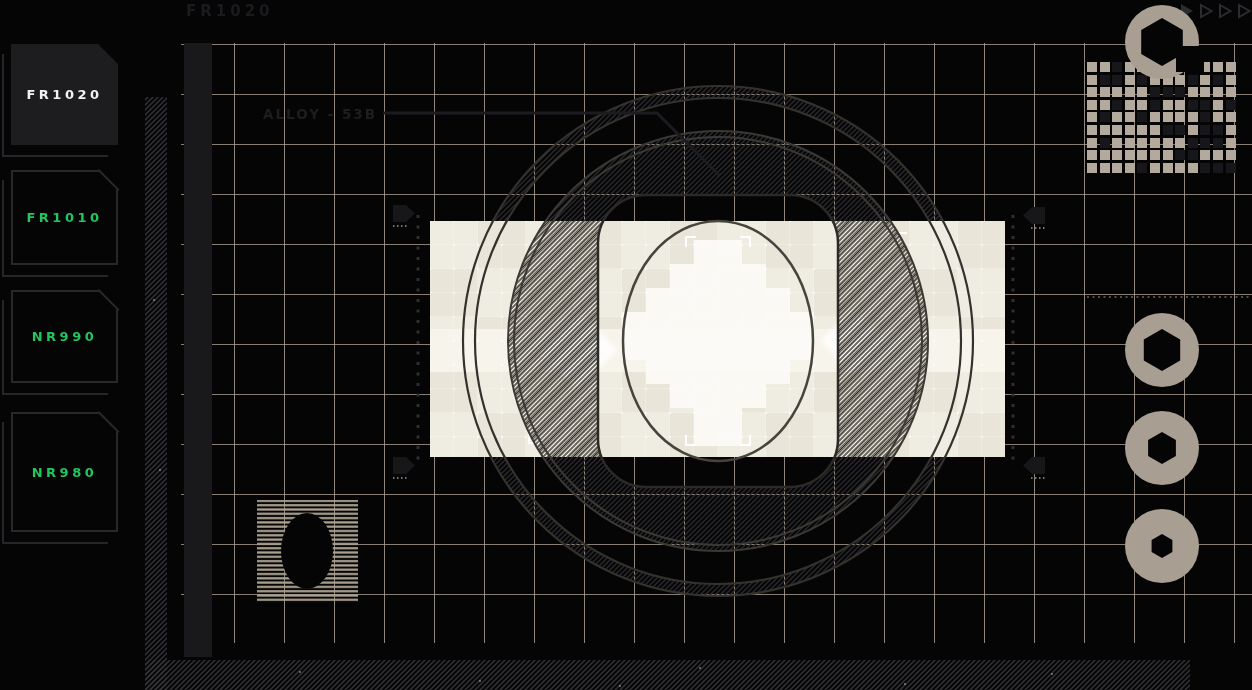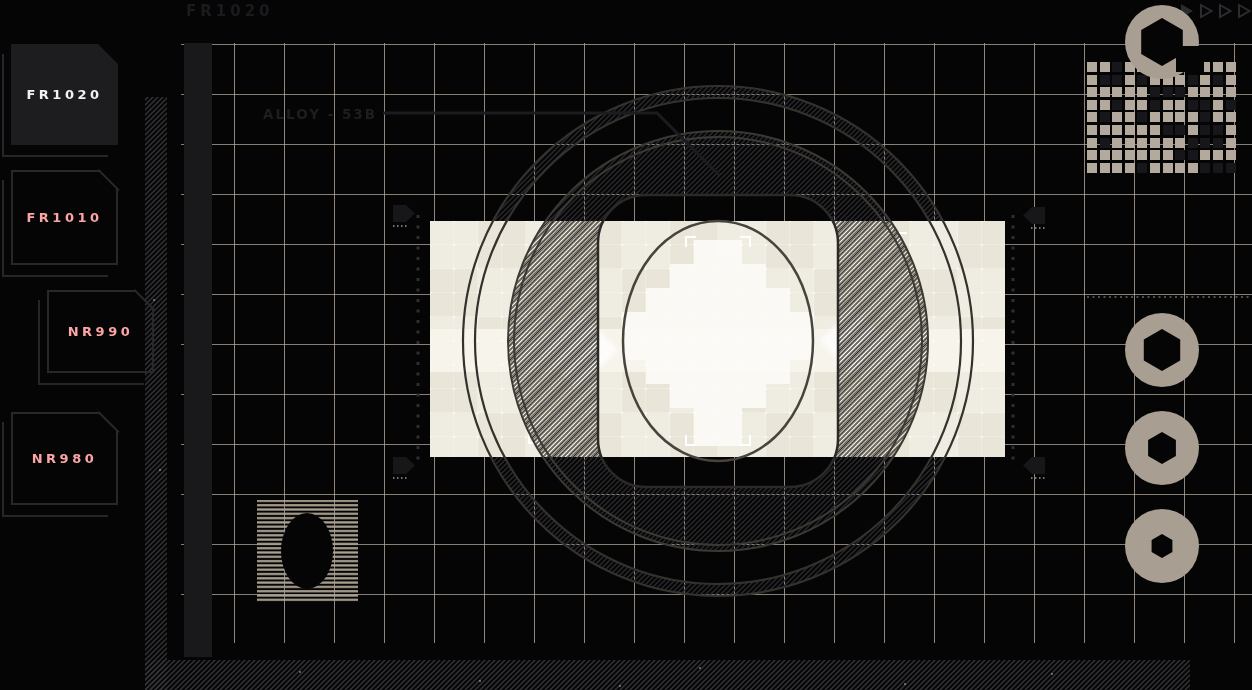--- a/index.html
+++ b/index.html
@@ -14,38 +14,38 @@
     font-size:15px;font-weight:700;letter-spacing:4px;color:#1b1b1f;
   }
   
   .toolbar{position:absolute;left:1180px;top:3px;display:flex;gap:4px;}
   .toolbar svg{display:block;}
   
   .sidebar{position:absolute;left:0;top:0;width:130px;height:690px;}
   .tab{position:absolute;left:11px;width:107px;}
   .tab:nth-child(1){top:44px;height:101px;}
   .tab:nth-child(2){top:170px;height:95px;}
-  .tab:nth-child(3){top:290px;height:83px;margin-left:36px;}
-  .tab:nth-child(4){top:412px;height:93px;}
+  .tab:nth-child(3){top:290px;height:93px;}
+  .tab:nth-child(4){top:412px;height:120px;}
   .tab:nth-child(5){top:533px;height:97px;}
   .tab-ghost{
     position:absolute;left:-9px;top:10px;width:97%;height:100%;
     border-left:2px solid #26262a;border-bottom:2px solid #26262a;
   }
   .tab-body{
     position:absolute;inset:0;display:flex;align-items:center;justify-content:center;
     clip-path:polygon(0 0, calc(100% - 20px) 0, 100% 20px, 100% 100%, 0 100%);
   }
   .tab.active .tab-body{background:#1d1d20;}
   .tab:not(.active) .tab-body{border:2px solid #28282b;}
   .tab-notch-line{
     position:absolute;top:9px;right:-5px;width:29px;height:2px;background:#28282b;
     transform:rotate(45deg);
   }
-  .tab-label{font-size:13px;font-weight:600;letter-spacing:3.5px;color:#fca5a5;}
+  .tab-label{font-size:13px;font-weight:600;letter-spacing:3.5px;color:#22c55e;}
   .tab.active .tab-label{color:#f2f2f0;}
   
   .qr{
     position:absolute;left:1087px;top:62px;
     display:grid;grid-template-columns:repeat(12,10px);grid-auto-rows:10px;gap:2.6px;
   }
   .qr-cell{width:10px;height:10px;}
   .qr-tan{background:#b3a99c;}
   .qr-dark{background:#17171b;}
   

